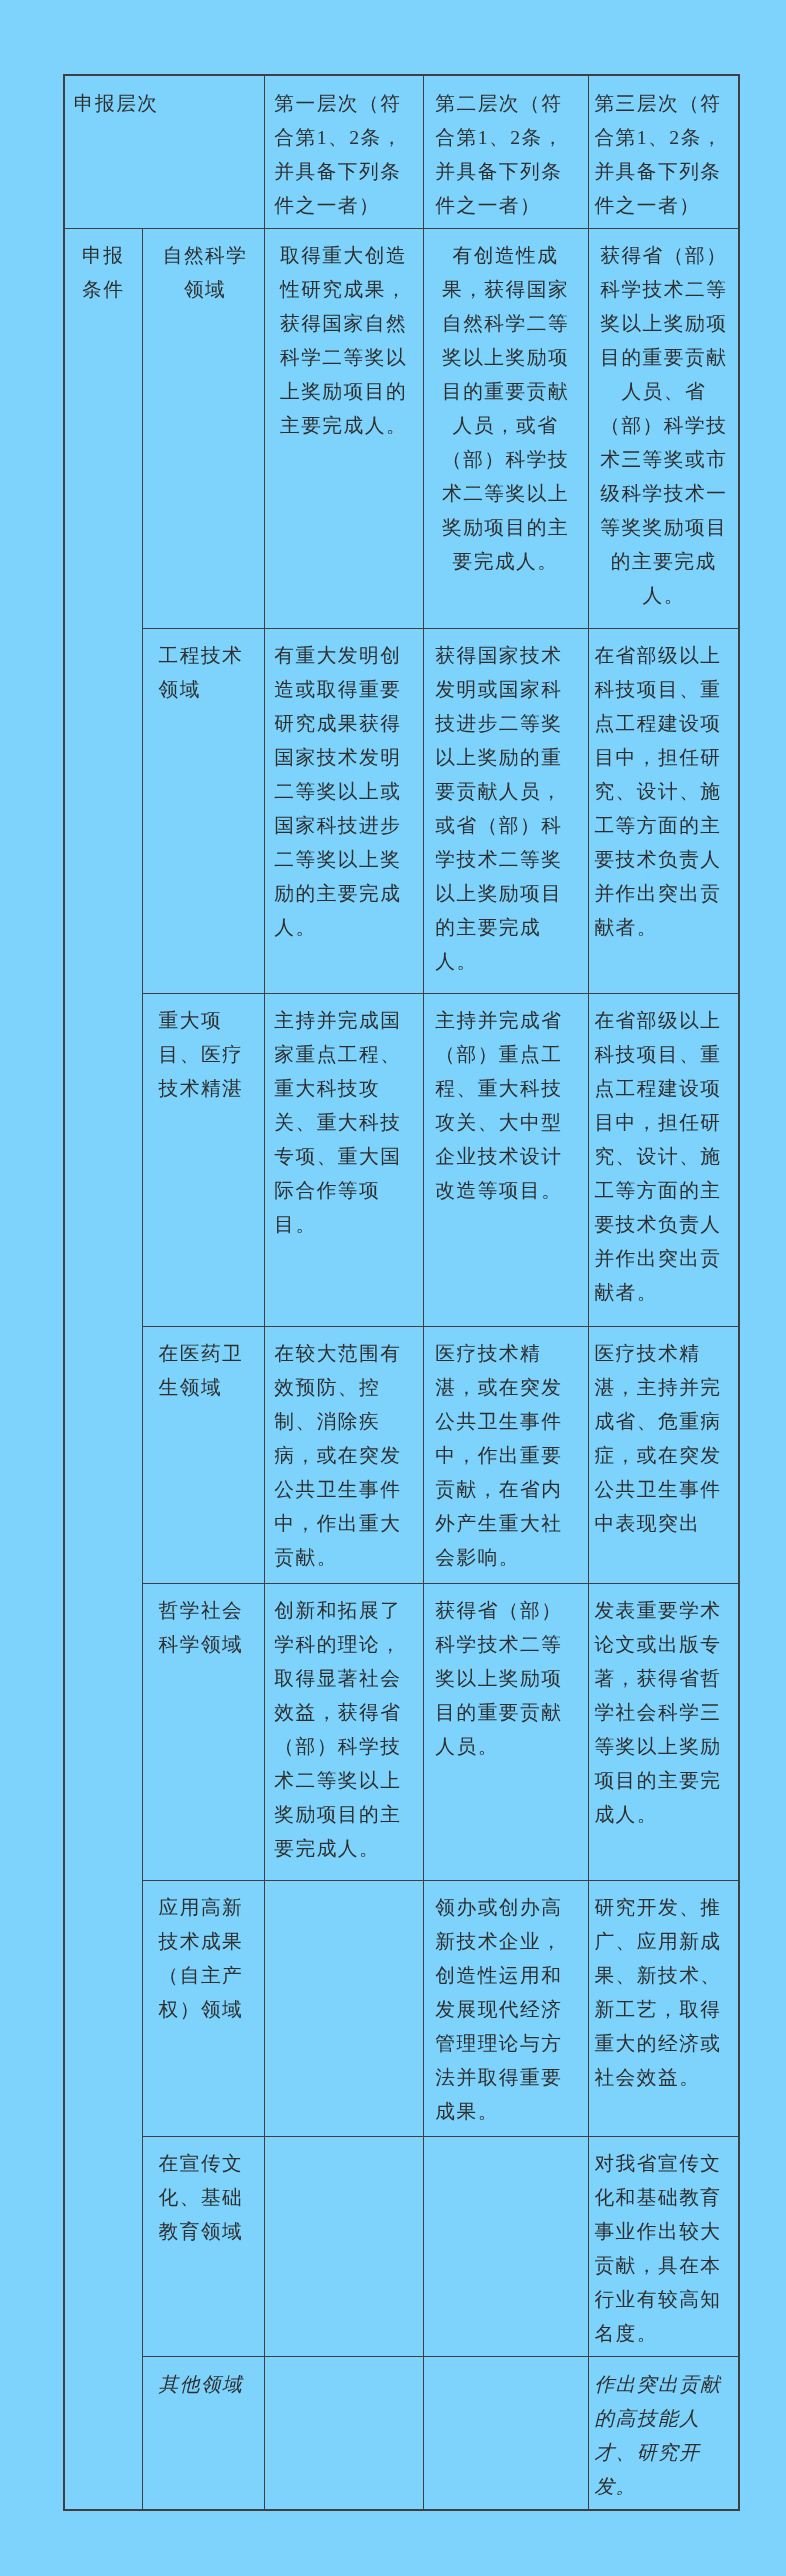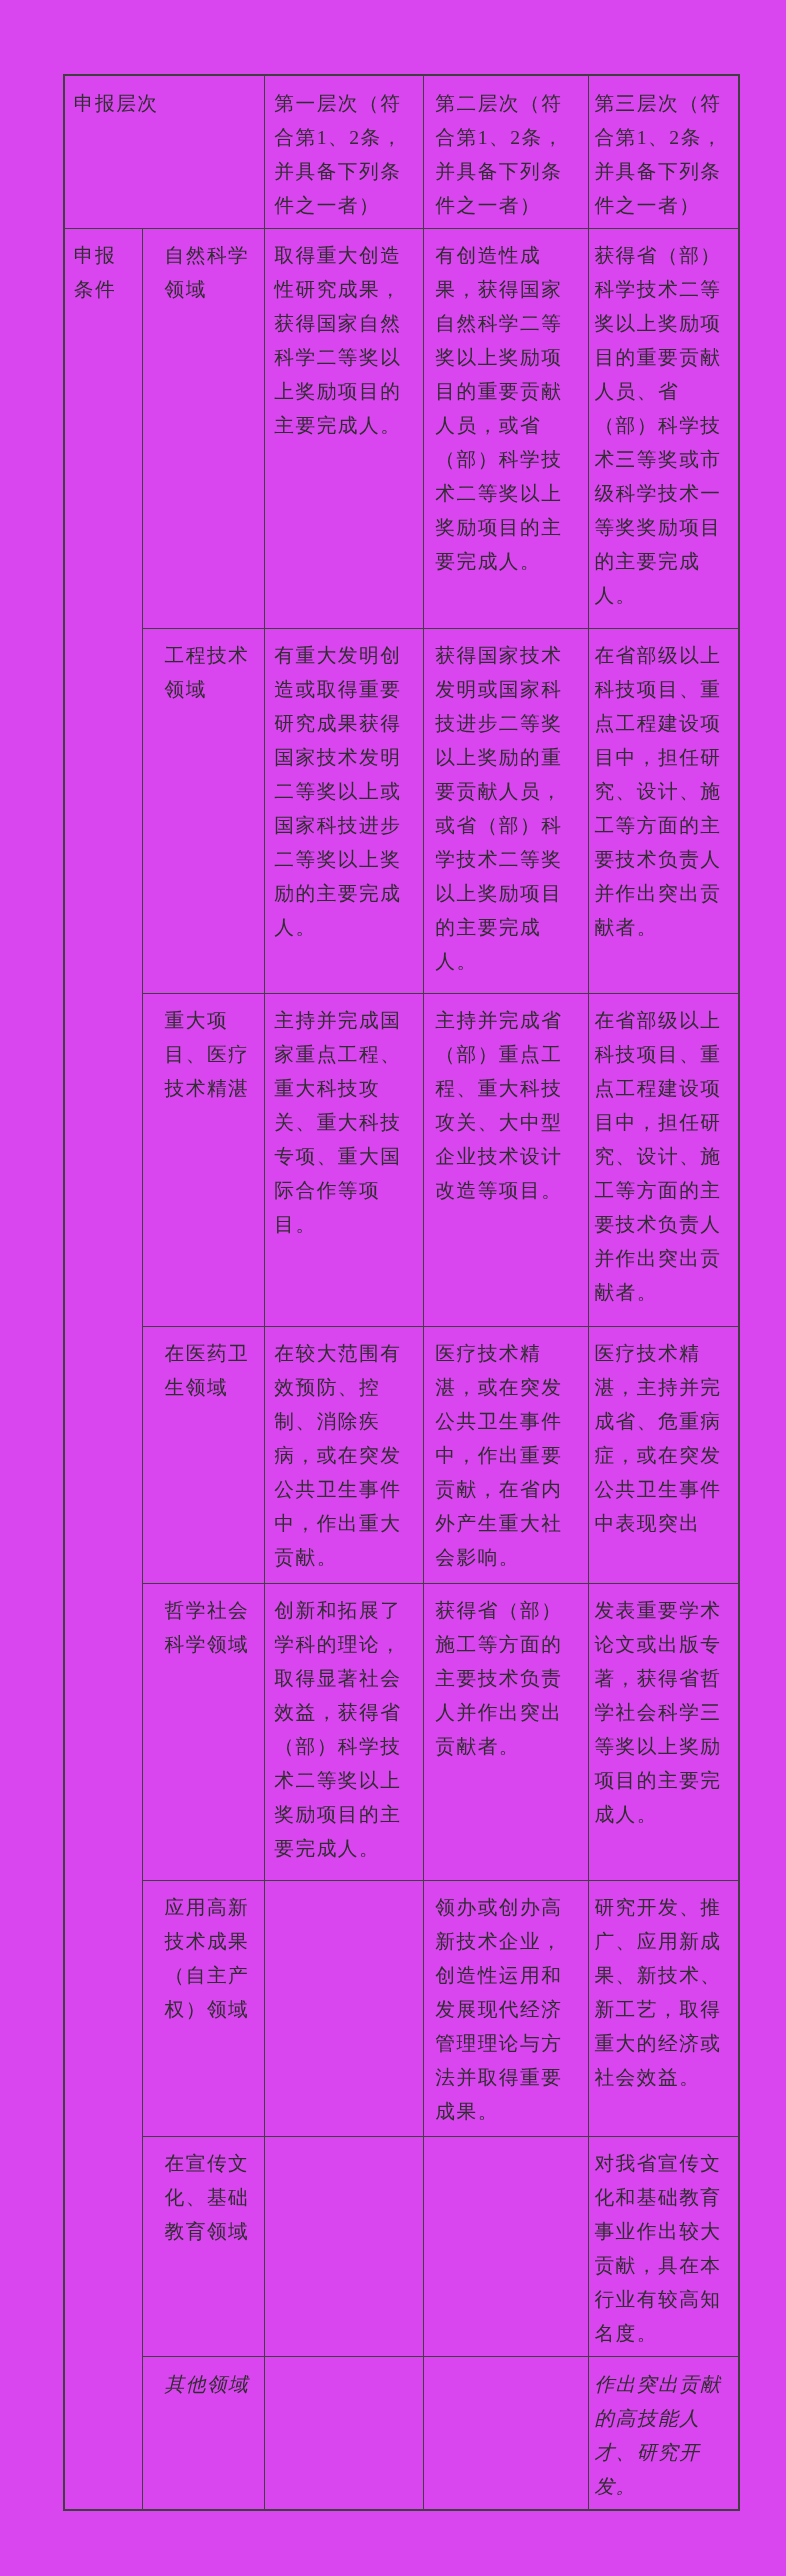--- a/index.html
+++ b/index.html
@@ -9,21 +9,21 @@
   body {
     width: 787px;
     height: 2576px;
     background: #fcfcfc;
     font-family: "Liberation Serif", "DejaVu Serif", serif;
   }
   .page {
     position: relative;
     width: 787px;
     height: 2576px;
-    background: #d946ef;
+    background: #7dd3fc;
   }
   table.doc-table {
     position: absolute;
     left: 63px;
     top: 74px;
     border-collapse: collapse;
     table-layout: fixed;
     border: 2px solid #3f3f3f;
     color: #2e2e2e;
   }
@@ -37,21 +37,21 @@
     padding-bottom: 5.9px;
     line-break: strict;
     overflow-wrap: normal;
   }
   col.col-a { width: 78px; }
   col.col-b { width: 122px; }
   col.col-c { width: 159px; }
   col.col-d { width: 165px; }
   col.col-e { width: 151px; }
   td.a { padding-left: 8.8px;  padding-right: 8.8px;  }
-  td.b { padding-left: 22px; padding-right: 11.8px; }
+  td.b { padding-left: 16px; padding-right: 11.8px; }
   td.c { padding-left: 9.8px; padding-right: 9.8px; }
   td.d { padding-left: 11.8px; padding-right: 11.8px; }
   td.e { padding-left: 5.9px;  padding-right: 4.9px;  }
 </style>
 </head>
 <body>
 
 <div class="page">
   <table class="doc-table">
     <colgroup>
@@ -63,21 +63,21 @@
     </colgroup>
 
     <tbody>
         <tr style="height:150px;">
       <td class="a" colspan="2">申报层次</td>
       <td class="c">第一层次（符合第1、2条，并具备下列条件之一者）</td>
       <td class="d">第二层次（符合第1、2条，并具备下列条件之一者）</td>
       <td class="e">第三层次（符合第1、2条，并具备下列条件之一者）</td>
     </tr>
 
-    <tr style="height:400px;">
+    <tr style="height:400px;text-align:center;">
       <td class="a" rowspan="8">申报条件</td>
       <td class="b">自然科学领域</td>
       <td class="c">取得重大创造性研究成果，获得国家自然科学二等奖以上奖励项目的主要完成人。</td>
       <td class="d">有创造性成果，获得国家自然科学二等奖以上奖励项目的重要贡献人员，或省（部）科学技术二等奖以上奖励项目的主要完成人。</td>
       <td class="e">获得省（部）科学技术二等奖以上奖励项目的重要贡献人员、省（部）科学技术三等奖或市级科学技术一等奖奖励项目的主要完成人。</td>
     </tr>
 
     <tr style="height:365px;">
       <td class="b">工程技术领域</td>
       <td class="c">有重大发明创造或取得重要研究成果获得国家技术发明二等奖以上或国家科技进步二等奖以上奖励的主要完成人。</td>
@@ -95,21 +95,21 @@
     <tr style="height:257px;">
       <td class="b">在医药卫生领域</td>
       <td class="c">在较大范围有效预防、控制、消除疾病，或在突发公共卫生事件中，作出重大贡献。</td>
       <td class="d">医疗技术精湛，或在突发公共卫生事件中，作出重要贡献，在省内外产生重大社会影响。</td>
       <td class="e">医疗技术精湛，主持并完成省、危重病症，或在突发公共卫生事件中表现突出</td>
     </tr>
 
     <tr style="height:297px;">
       <td class="b">哲学社会科学领域</td>
       <td class="c">创新和拓展了学科的理论，取得显著社会效益，获得省（部）科学技术二等奖以上奖励项目的主要完成人。</td>
-      <td class="d">获得省（部）施工等方面的主要技术负责人并作出突出贡献者。</td>
+      <td class="d">获得省（部）科学技术二等奖以上奖励项目的重要贡献人员。</td>
       <td class="e">发表重要学术论文或出版专著，获得省哲学社会科学三等奖以上奖励项目的主要完成人。</td>
     </tr>
 
     <tr style="height:256px;">
       <td class="b">应用高新技术成果（自主产权）领域</td>
       <td class="c"></td>
       <td class="d">领办或创办高新技术企业，创造性运用和发展现代经济管理理论与方法并取得重要成果。</td>
       <td class="e">研究开发、推广、应用新成果、新技术、新工艺，取得重大的经济或社会效益。</td>
     </tr>
 

